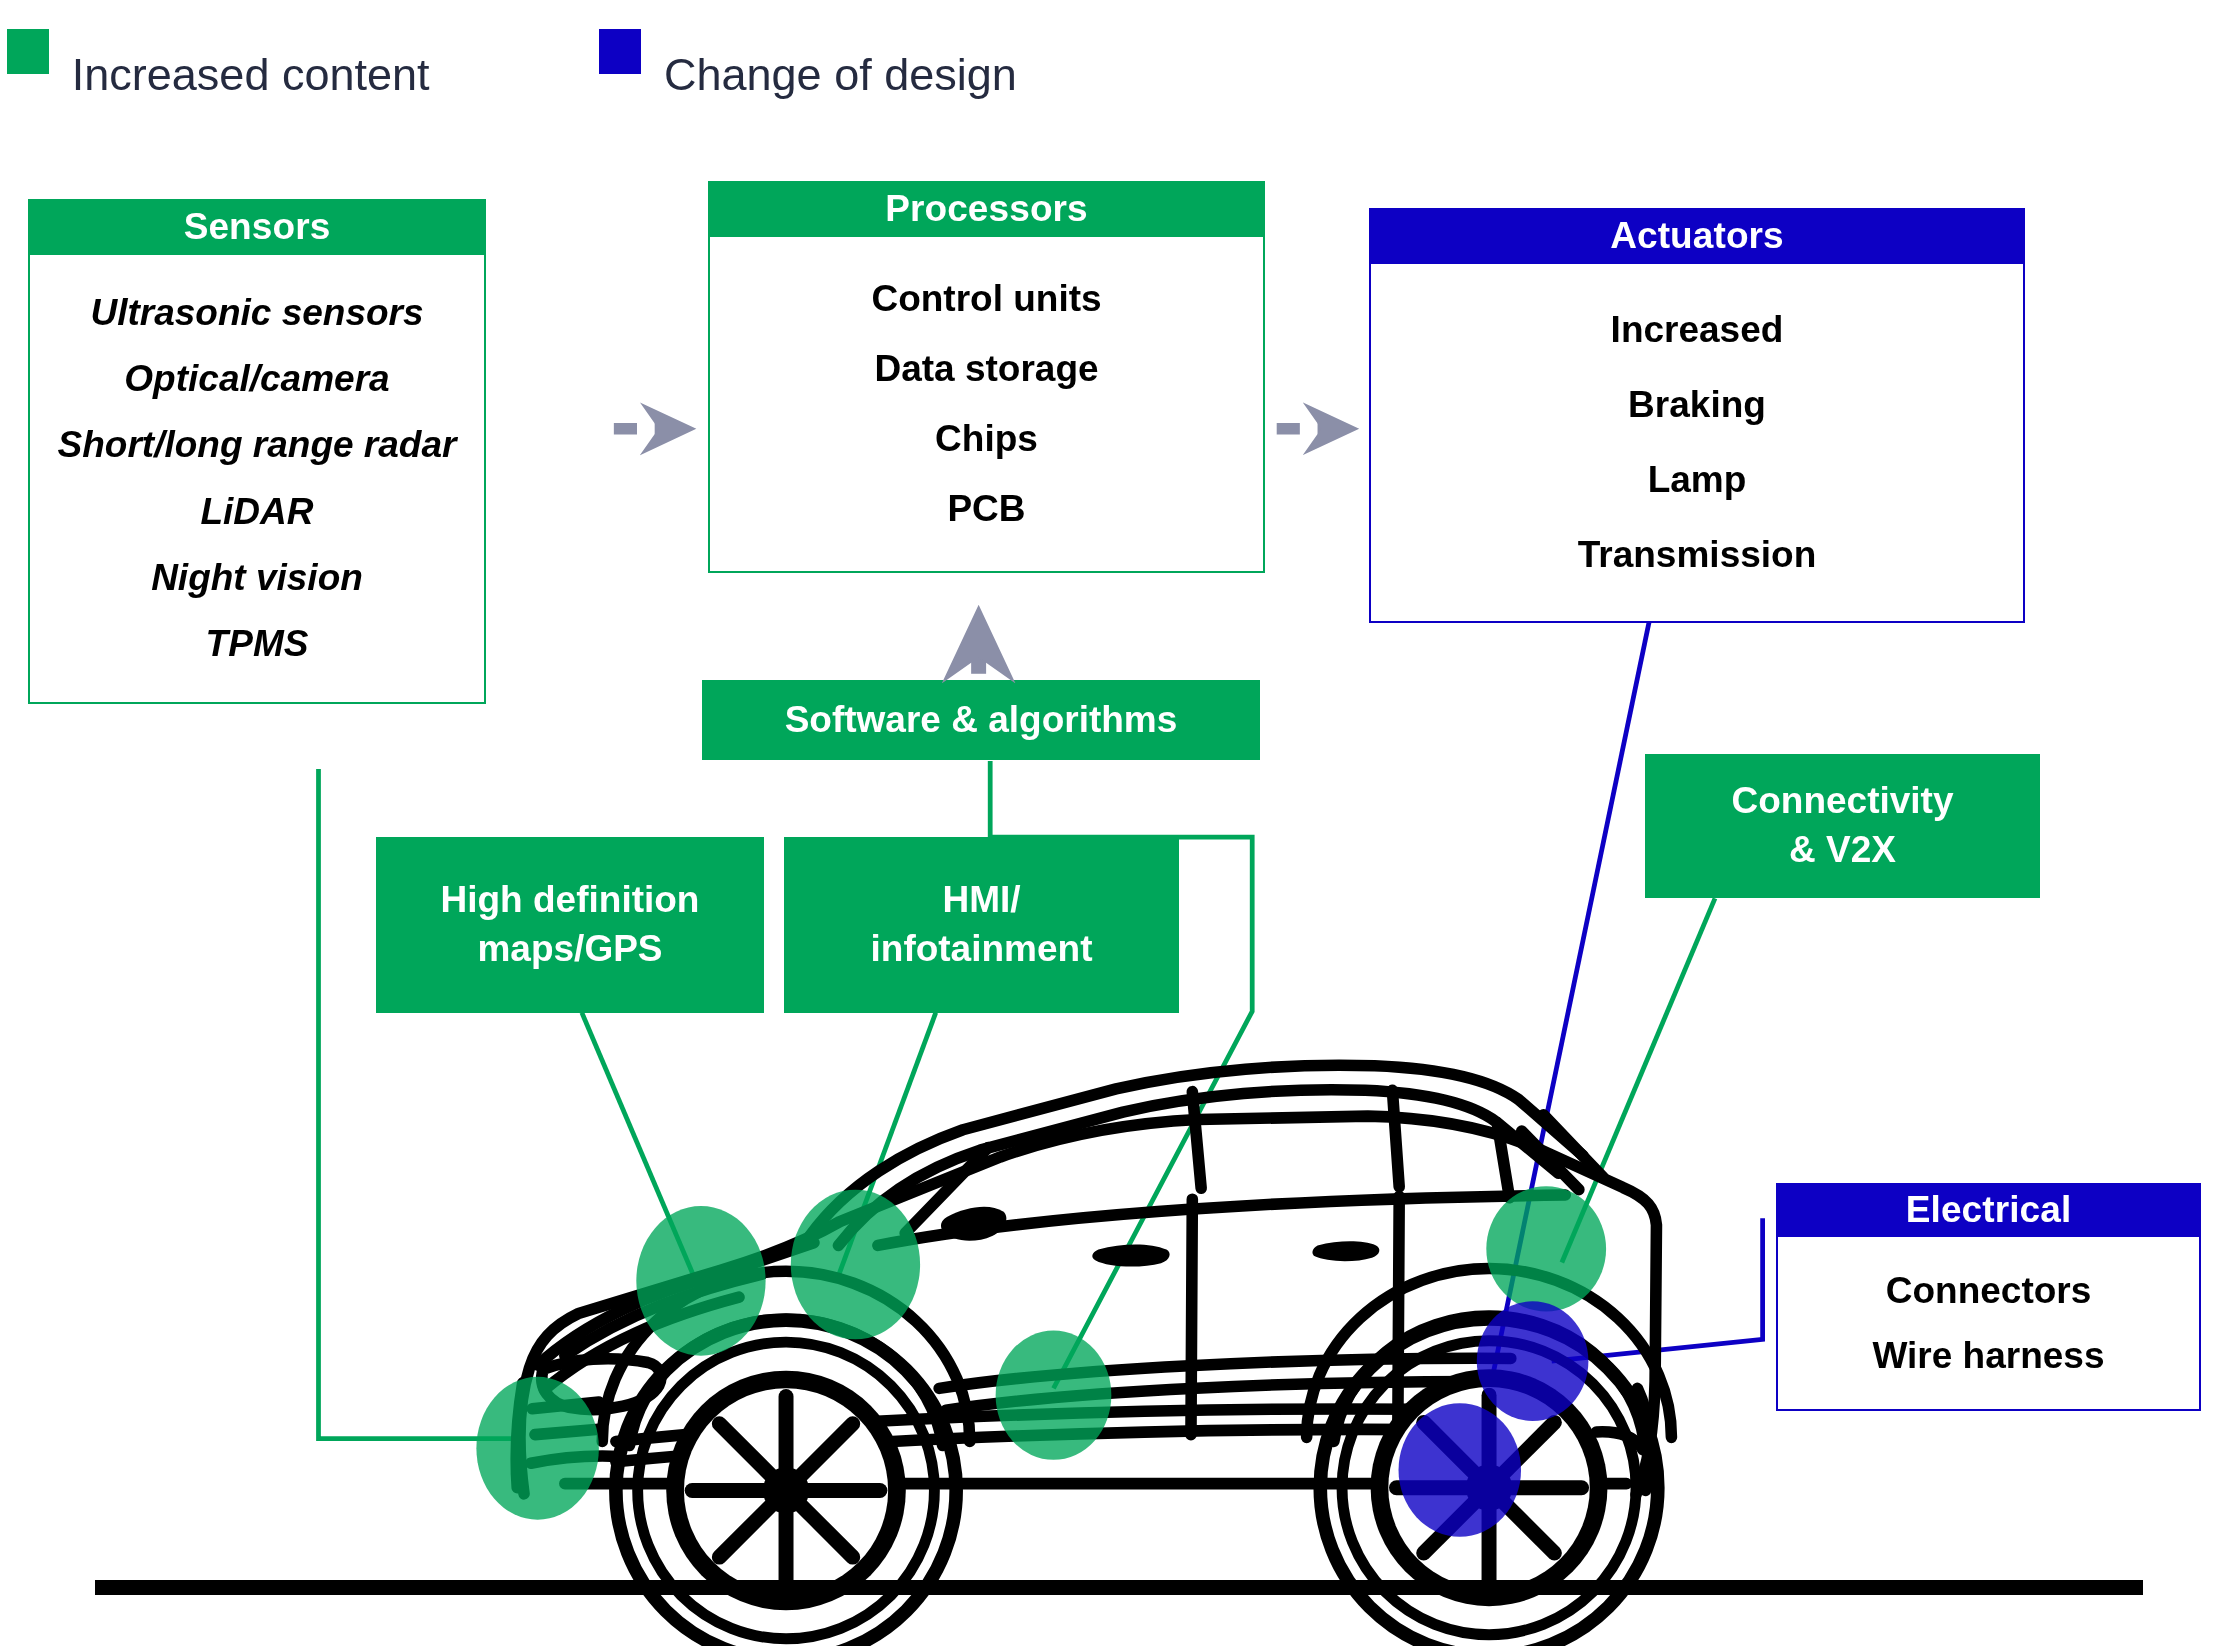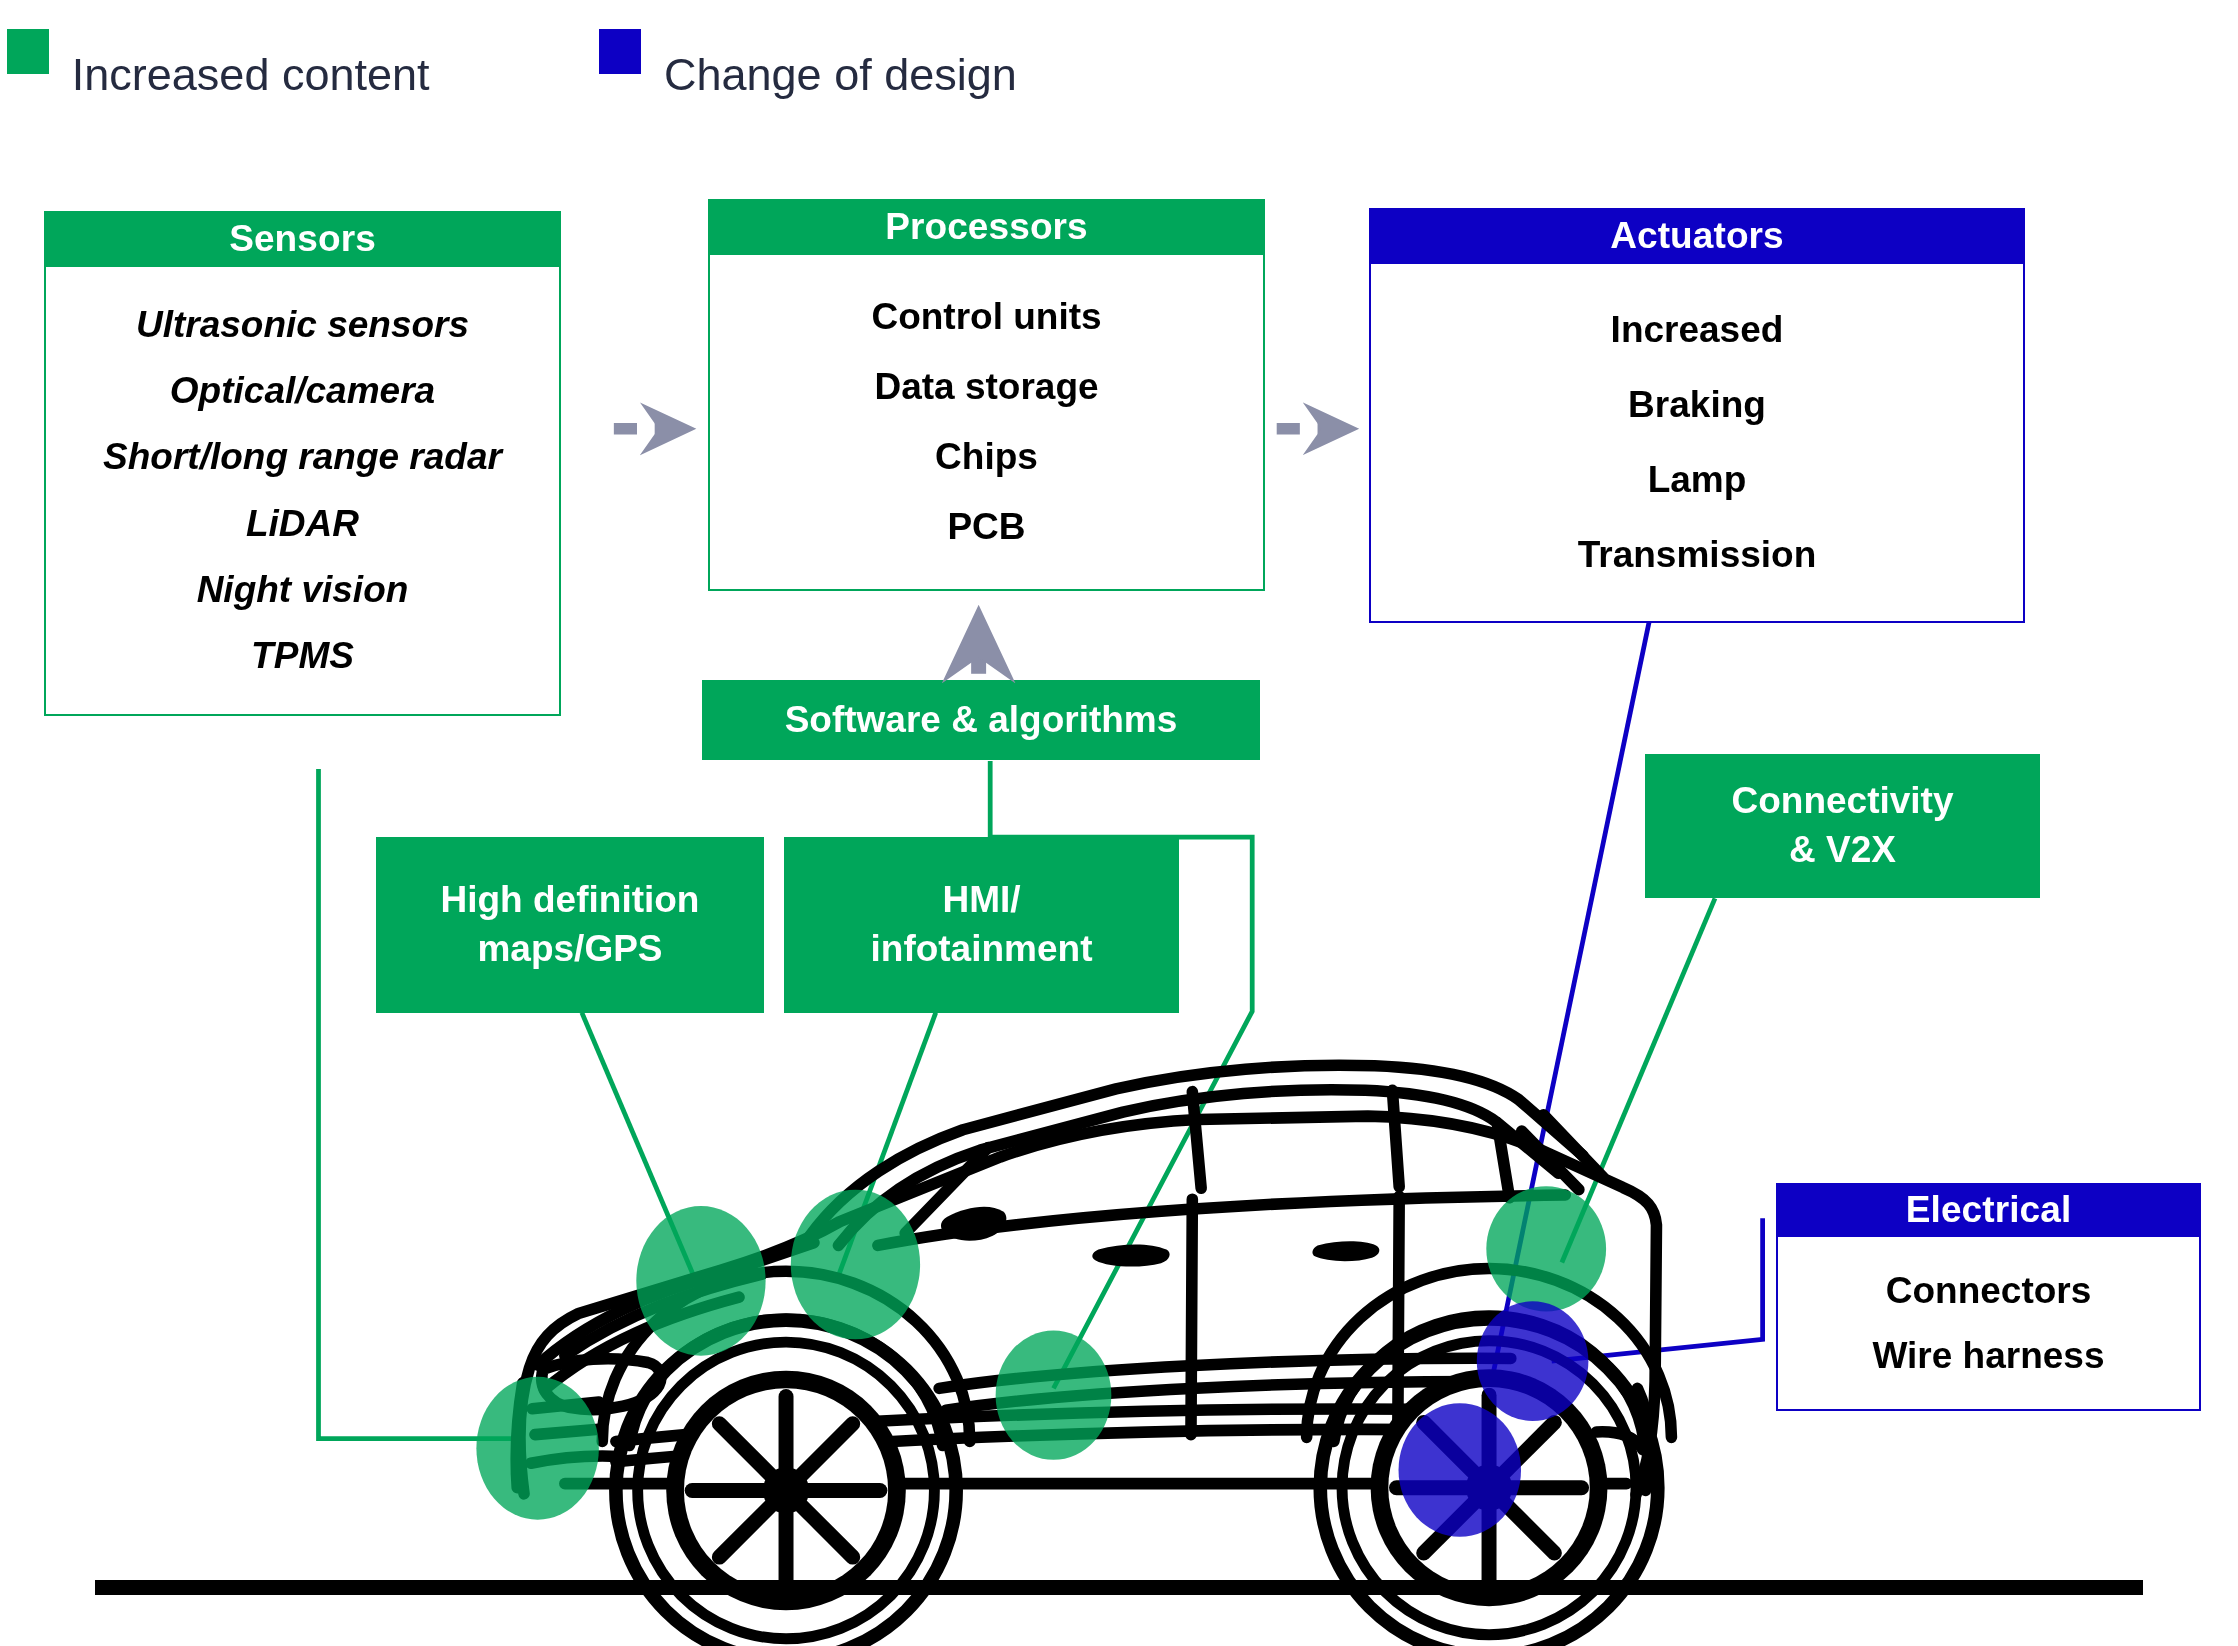--- a/index.html
+++ b/index.html
@@ -198,33 +198,33 @@
       <ellipse cx="1257" cy="1858" rx="95" ry="110" fill="#00A65A" fill-opacity="0.78"></ellipse>
       <ellipse cx="1548" cy="2050" rx="85" ry="95" fill="#00A65A" fill-opacity="0.78"></ellipse>
       <ellipse cx="2272" cy="1835" rx="88" ry="92" fill="#00A65A" fill-opacity="0.78"></ellipse>
       <ellipse cx="2252" cy="2000" rx="82" ry="88" fill="#0D00C4" fill-opacity="0.80"></ellipse>
       <ellipse cx="2145" cy="2160" rx="90" ry="98" fill="#0D00C4" fill-opacity="0.80"></ellipse>
     </g>
   </svg>
 
   <div class="road" style="left:95px;top:1580px;width:2048px;height:15px;"></div>
 
-  <div class="box green" style="left:44px;top:199px;width:517px;margin-top:12px;">
+  <div class="box green" style="left:28px;top:199px;width:458px;">
     <div class="hdr" style="height:56px;">Sensors</div>
     <div class="body" style="height:449px;padding:12.2px 0;font-style:italic;">
       <div class="it">Ultrasonic sensors</div>
       <div class="it">Optical/camera</div>
       <div class="it">Short/long range radar</div>
       <div class="it">LiDAR</div>
       <div class="it">Night vision</div>
       <div class="it">TPMS</div>
     </div>
   </div>
 
-  <div class="box green" style="left:708px;top:199px;width:557px;">
+  <div class="box green" style="left:708px;top:181px;width:557px;">
     <div class="hdr" style="height:56px;">Processors</div>
     <div class="body" style="height:336px;padding:12.2px 0;">
       <div class="it">Control units</div>
       <div class="it">Data storage</div>
       <div class="it">Chips</div>
       <div class="it">PCB</div>
     </div>
   </div>
 
   <div class="box blue" style="left:1369px;top:208px;width:656px;">

